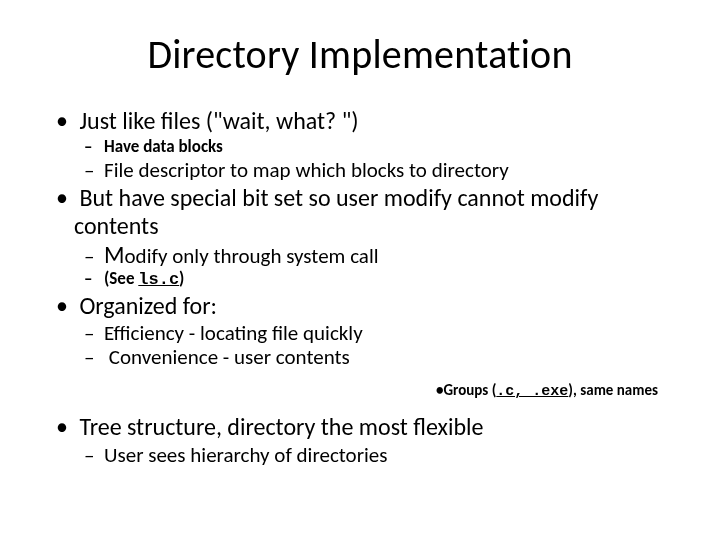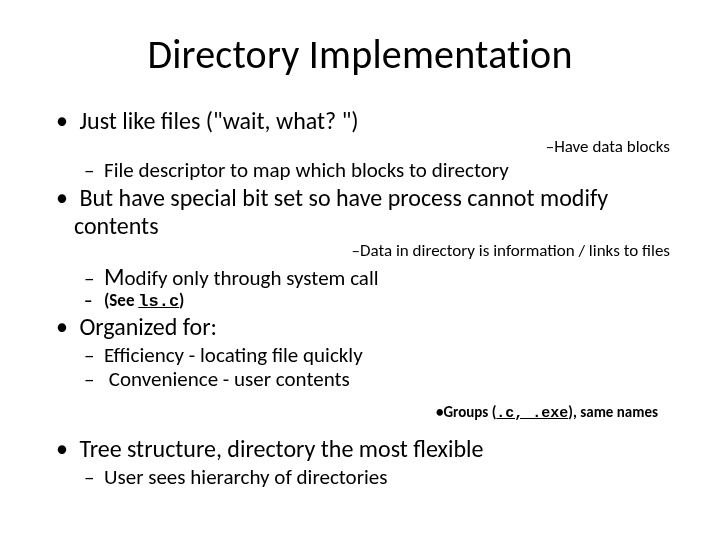--- a/index.html
+++ b/index.html
@@ -47,21 +47,21 @@
   ul.lvl2 > li::before {
     content: "–";
     display: inline-block;
     width: 20px;
     margin-left: -20px;
   }
   ul.lvl2.small {
     font-size: 17px;
     font-weight: 600;
   }
-  ul.lvl2.small > li { font-weight: 400; text-align: right; }
+  ul.lvl2.small > li { font-weight: 700; }
   ul.lvl3 {
     list-style: none;
     margin: 12px;
     padding: 0 0 0 30px;
     font-size: 15px;
     line-height: 1.2;
     font-weight: 600;
     text-align: right;
   }
   ul.lvl3 > li::before {
@@ -86,24 +86,21 @@
       <span>Just like files ("wait, what? ")</span>
       <ul class="lvl2 small">
         <li>Have data blocks</li>
       </ul>
       <ul class="lvl2">
         <li>File descriptor to map which blocks to directory</li>
       </ul>
     </li>
 
     <li>
-      <span>But have special bit set so have process cannot modify contents</span>
-      <ul class="lvl2 small">
-        <li>Data in directory is information / links to files</li>
-      </ul>
+      <span>But have special bit set so user modify cannot modify contents</span>
       <ul class="lvl2">
         <li><span class="cap-m">M</span><span>odify only through system call</span></li>
         <li class="mix-small"><span>(See </span><span class="mono">ls.c</span><span>)</span></li>
       </ul>
     </li>
 
     <li>
       <span>Organized for:</span>
       <ul class="lvl2">
         <li>Efficiency - locating file quickly</li>

